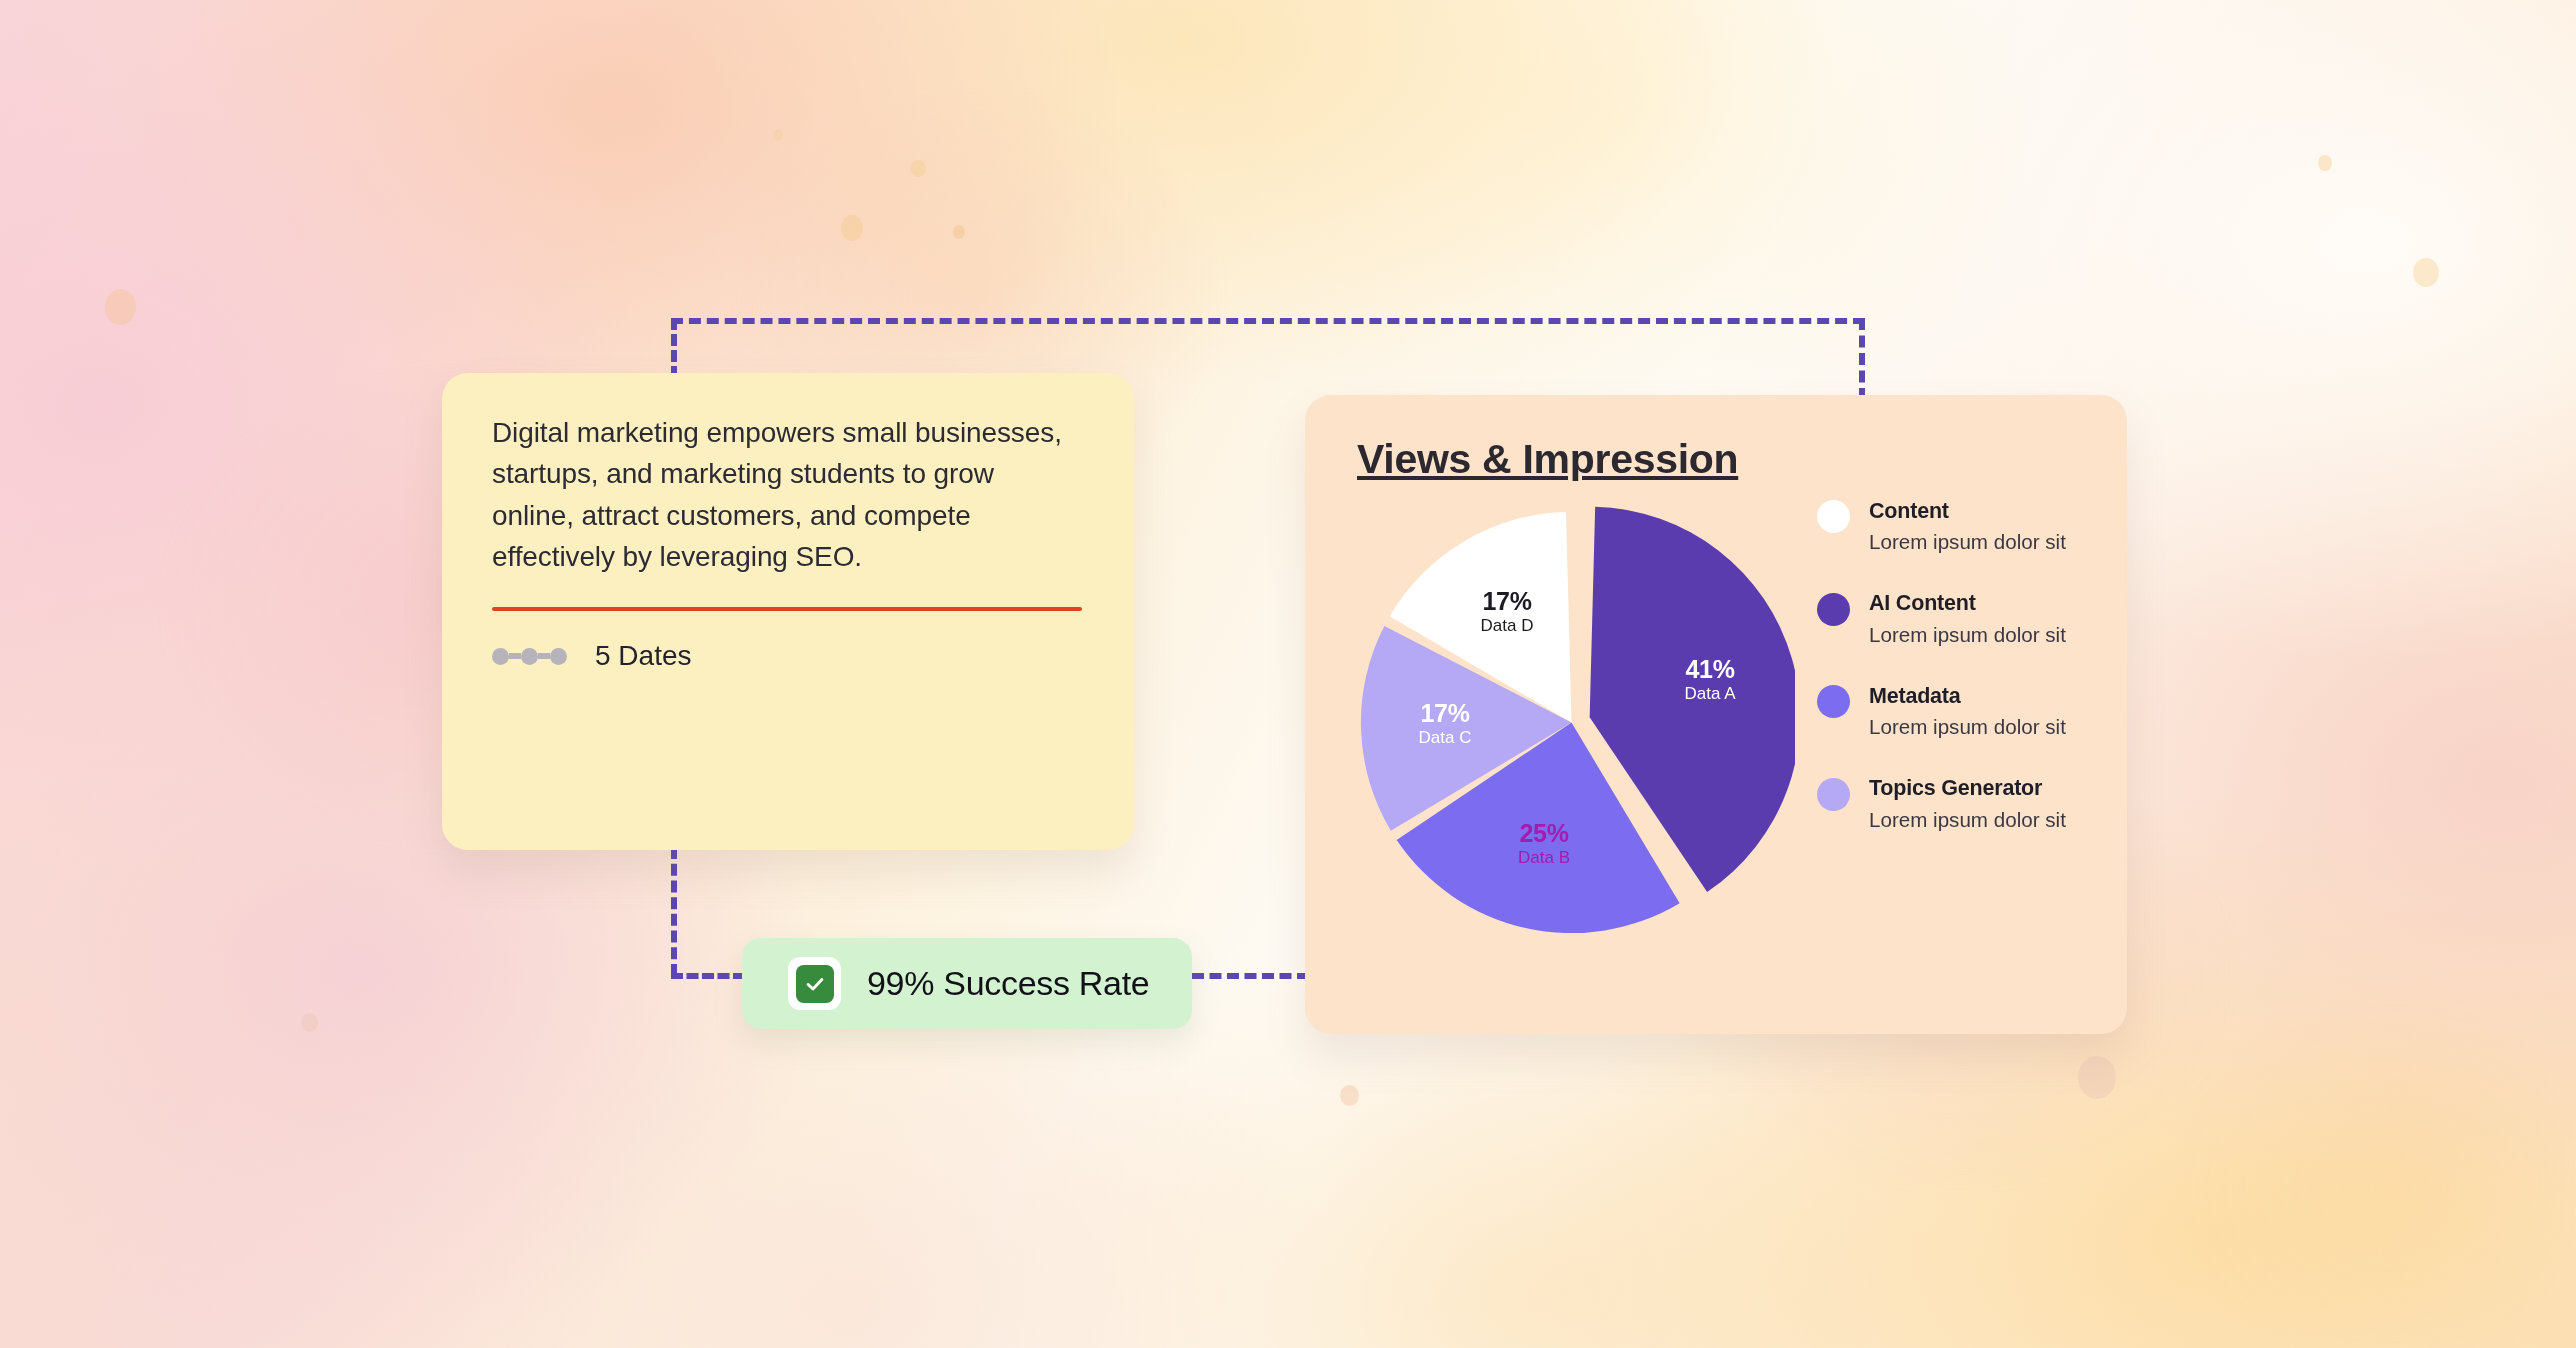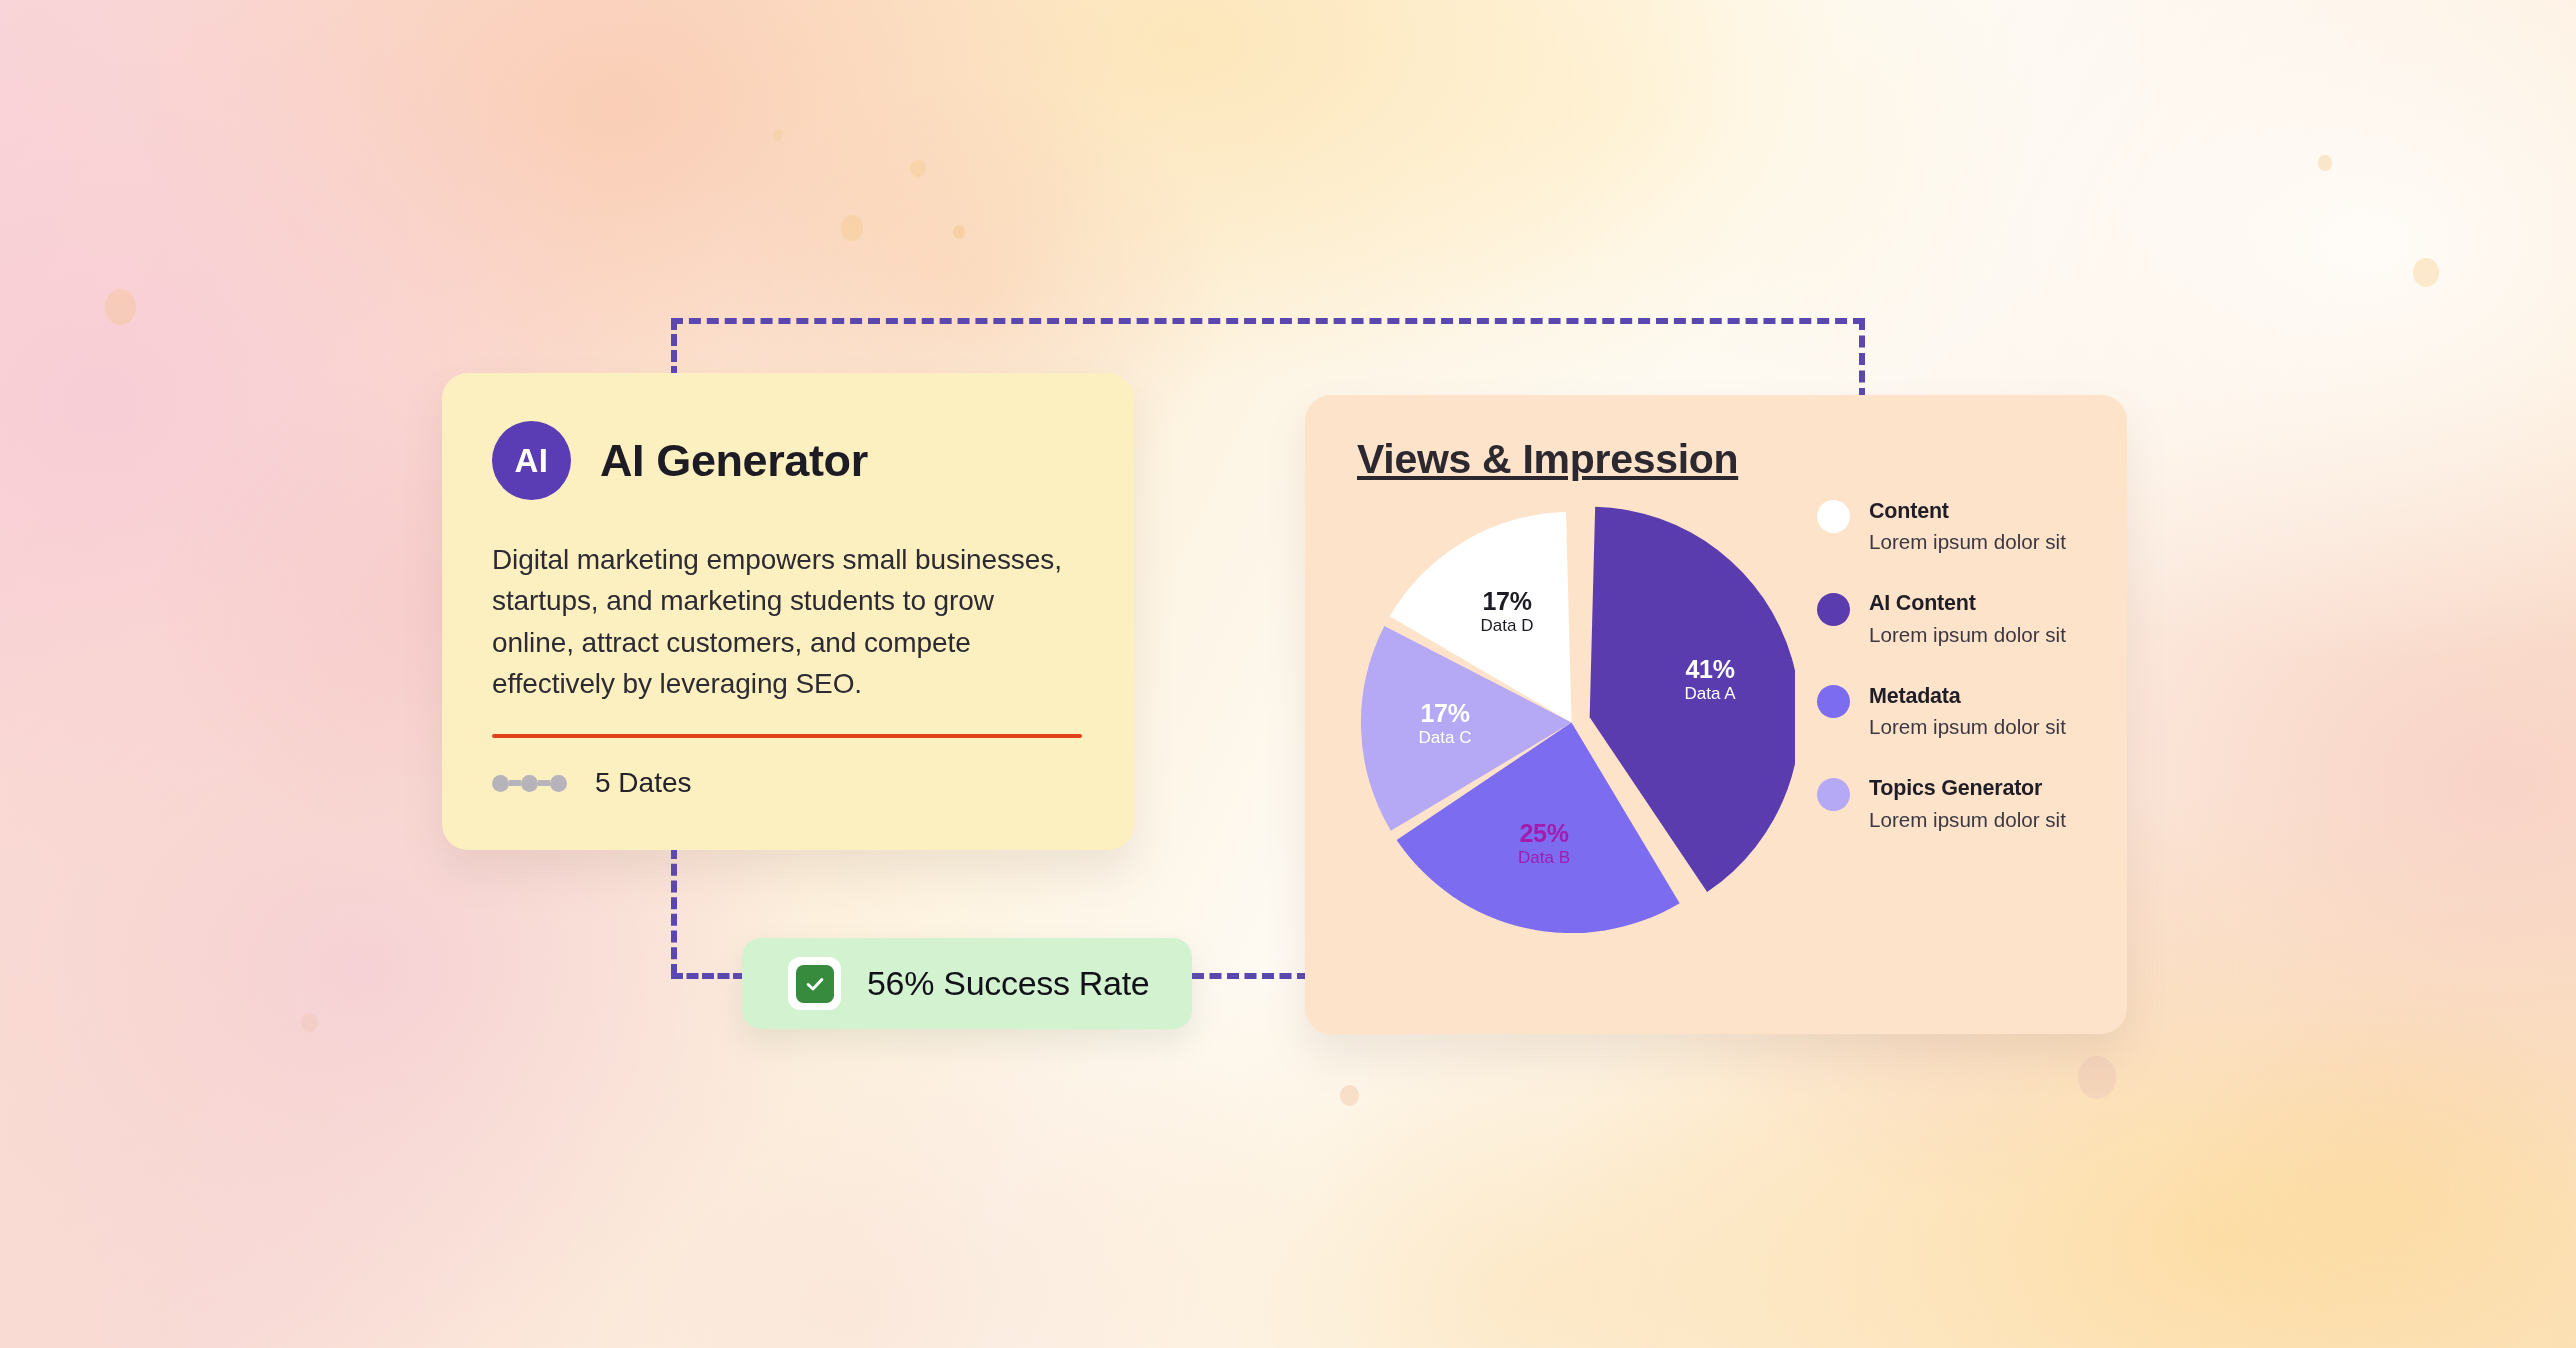--- a/index.html
+++ b/index.html
@@ -288,24 +288,20 @@
   </div>
 
   <div class="dash-h" style="left:671px;top:318px;width:1194px;"></div>
   <div class="dash-v" style="left:671px;top:318px;height:60px;"></div>
   <div class="dash-v" style="left:1859px;top:318px;height:82px;"></div>
   <div class="dash-v" style="left:671px;top:847px;height:129px;"></div>
   <div class="dash-h" style="left:671px;top:973px;width:74px;"></div>
   <div class="dash-h" style="left:1192px;top:973px;width:117px;"></div>
 
   <div class="card" id="ai-card">
-    <div class="ai-head">
-      <div class="ai-avatar">AI</div>
-      <div class="ai-title">AI Generator</div>
-    </div>
     <div class="ai-body">Digital marketing empowers small businesses, startups, and marketing students to grow online, attract customers, and compete effectively by leveraging SEO.</div>
     <div class="ai-divider"></div>
     <div class="ai-footer">
       <span class="dots-icon">
         <span class="d"></span>
           <span class="bar"></span>
         <span class="d"></span>
           <span class="bar"></span>
         <span class="d"></span>
       </span>
@@ -314,21 +310,21 @@
   </div>
 
   <div id="success-badge">
     <span class="check-box">
       <span class="check-inner">
         <svg width="22" height="22" viewBox="0 0 24 24" fill="none" stroke="#ffffff" stroke-width="3.2" stroke-linecap="round" stroke-linejoin="round">
           <polyline points="4.5,12.5 9.8,17.5 19.5,7.2"></polyline>
         </svg>
       </span>
     </span>
-    <span class="badge-label">56% Success Rate</span>
+    <span class="badge-label">99% Success Rate</span>
   </div>
 
   <div class="card" id="chart-card">
     <div class="chart-title">Views &amp; Impression</div>
 
     <div class="chart-area">
 
       <div class="pie-wrap">
         <svg class="pie-svg" width="447" height="447" viewBox="0 0 520 520">
           <g id="pie-slices">

